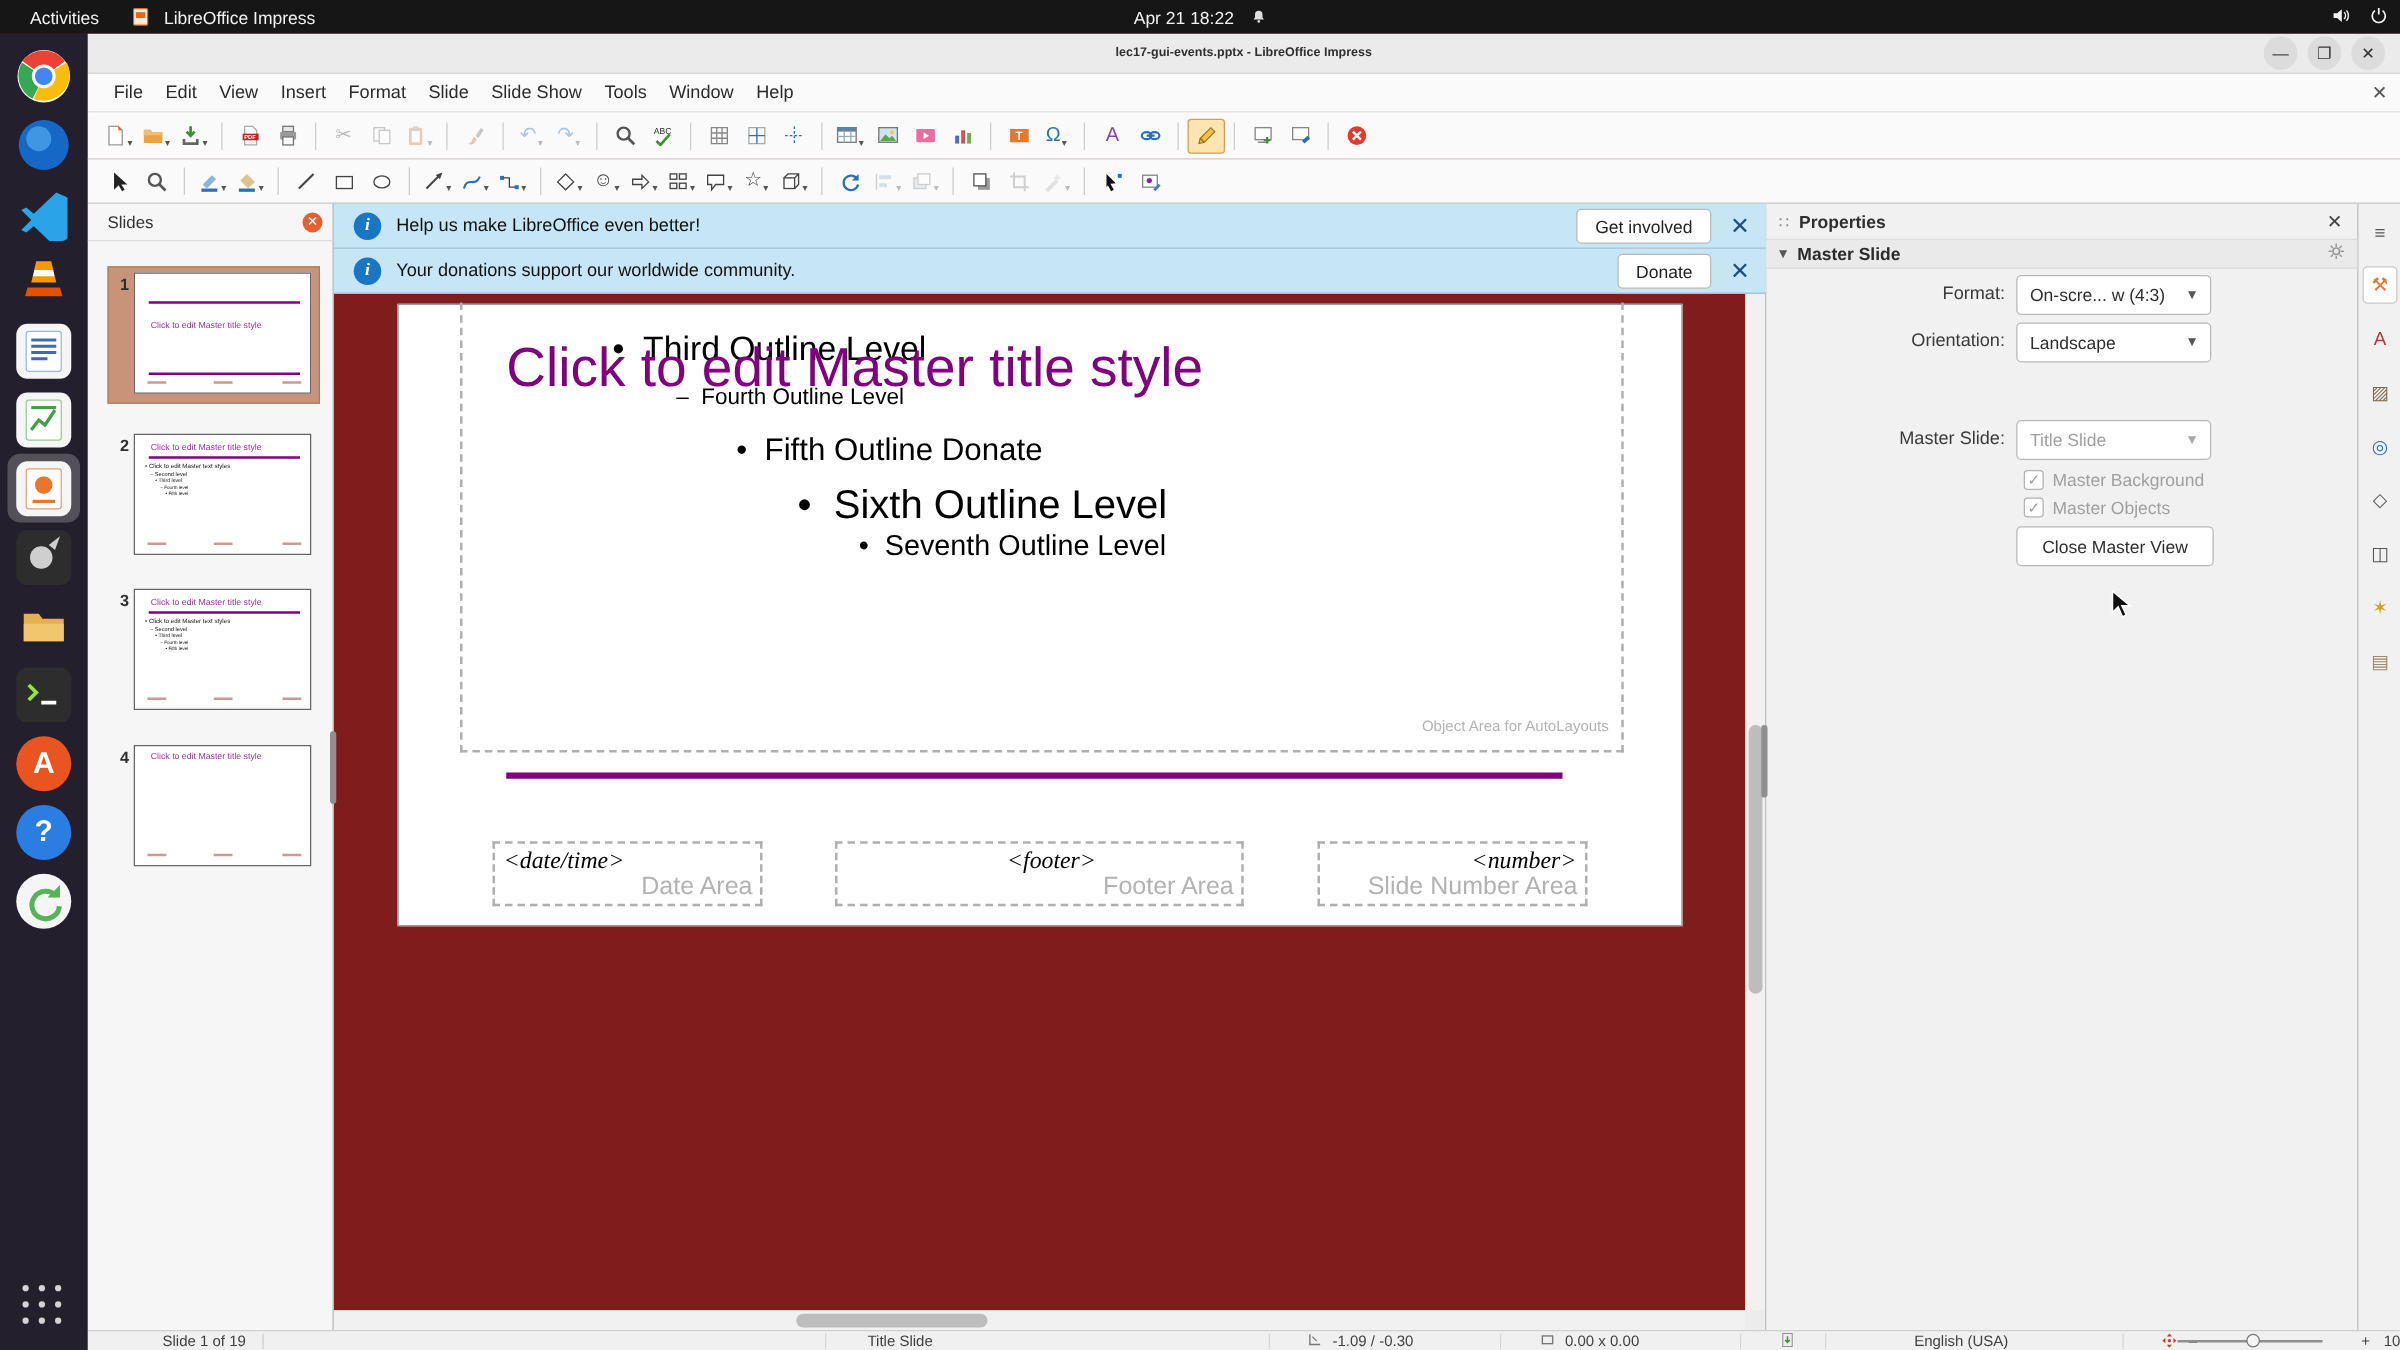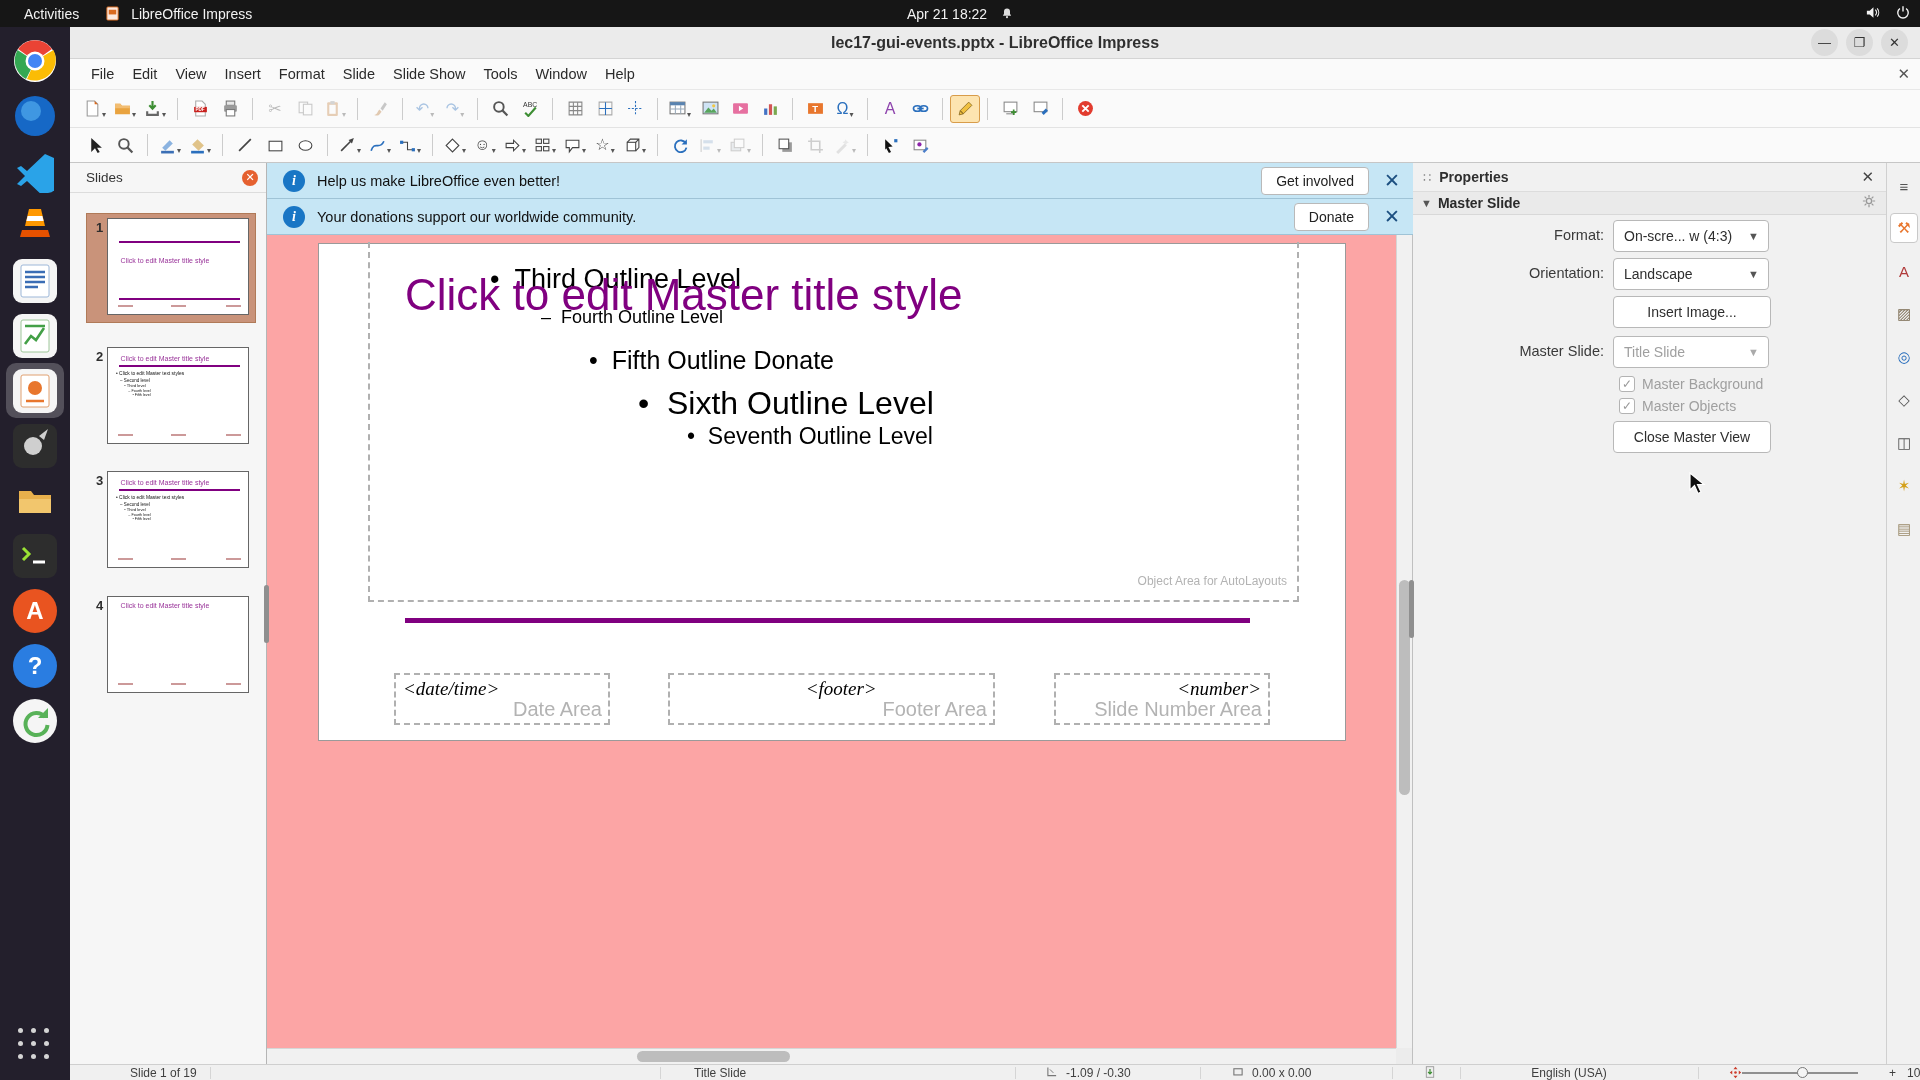--- a/index.html
+++ b/index.html
@@ -1,17 +1,17 @@
 <!DOCTYPE html>
 <html><head>
 <meta charset="utf-8">
 <style>
   html,body{margin:0;padding:0;background:#000;}
   #screen{position:relative;width:1920px;height:1080px;overflow:hidden;
-    font-family:"Liberation Sans",sans-serif;background:#fca5a5;}
+    font-family:"Liberation Sans",sans-serif;background:#7f1d1d;}
   *{box-sizing:border-box;}
 
   
   #topbar{position:absolute;left:0;top:0;width:1920px;height:27px;background:#161616;
     color:#f2f2f2;font-size:14px;display:flex;align-items:center;}
   #topbar .tb-left{display:flex;align-items:center;gap:26px;margin-left:24px;}
   #topbar .appico{display:inline-flex;margin-right:7px;vertical-align:-2px;}
   #tb-clock{position:absolute;left:0;right:0;text-align:center;pointer-events:none;}
   #tb-clock span{pointer-events:auto;}
   .tb-right{position:absolute;right:10px;top:0;height:27px;display:flex;align-items:center;gap:16px;}
@@ -29,21 +29,21 @@
   .tile.t-blue{background:#2a7de1;border-radius:50%;}
   .tile.t-white{background:#f5f5f5;border-radius:50%;}
   .tile span.big{font-size:24px;font-weight:bold;color:#fff;}
   #dock .show-apps{margin-top:auto;margin-bottom:8px;}
   .dots9{display:grid;grid-template-columns:repeat(3,8px);grid-template-rows:repeat(3,8px);gap:5px;}
   .dots9 i{width:5px;height:5px;border-radius:50%;background:#d4d4d4;}
 
   
   #titlebar{position:absolute;left:70px;top:27px;width:1850px;height:32px;background:#ebebeb;
     border-bottom:1px solid #d4d4d4;display:flex;align-items:center;justify-content:center;}
-  #titlebar .wtitle{font-size:16px;font-weight:bold;color:#2f2f2f;}
+  #titlebar .wtitle{font-size:10px;font-weight:bold;color:#2f2f2f;}
   .winbtns{position:absolute;right:12px;top:2px;display:flex;gap:8px;}
   .winbtn{width:27px;height:27px;border-radius:50%;background:#dcdcdc;color:#333;display:flex;
     align-items:center;justify-content:center;font-size:13px;}
 
   
   #menubar{position:absolute;left:70px;top:59px;width:1850px;height:30px;background:#fafafa;
     display:flex;align-items:center;padding-left:12px;}
   .menu-item{padding:4px 9px;font-size:14.5px;color:#2b2b2b;border-radius:3px;}
   #menu-close{position:absolute;right:10px;color:#555;font-size:15px;}
 
@@ -831,23 +831,20 @@
           <span class="chev">▼</span>
       </div>
     </div>
     <div class="sb-row" style="top:95px">
       <span class="sb-label">Orientation:</span>
       <div class="dd">
         <span>Landscape</span>
           <span class="chev">▼</span>
       </div>
     </div>
-    <div class="sb-row" style="top:133px">
-      <div class="sb-btn">Insert Image...</div>
-    </div>
     <div class="sb-row" style="top:173px">
       <span class="sb-label">Master Slide:</span>
       <div class="dd dim">
         <span>Title Slide</span>
           <span class="chev">▼</span>
       </div>
     </div>
     <div class="cbrow" style="top:213px">
       <span class="cbox">✓</span>
       <span>Master Background</span>

